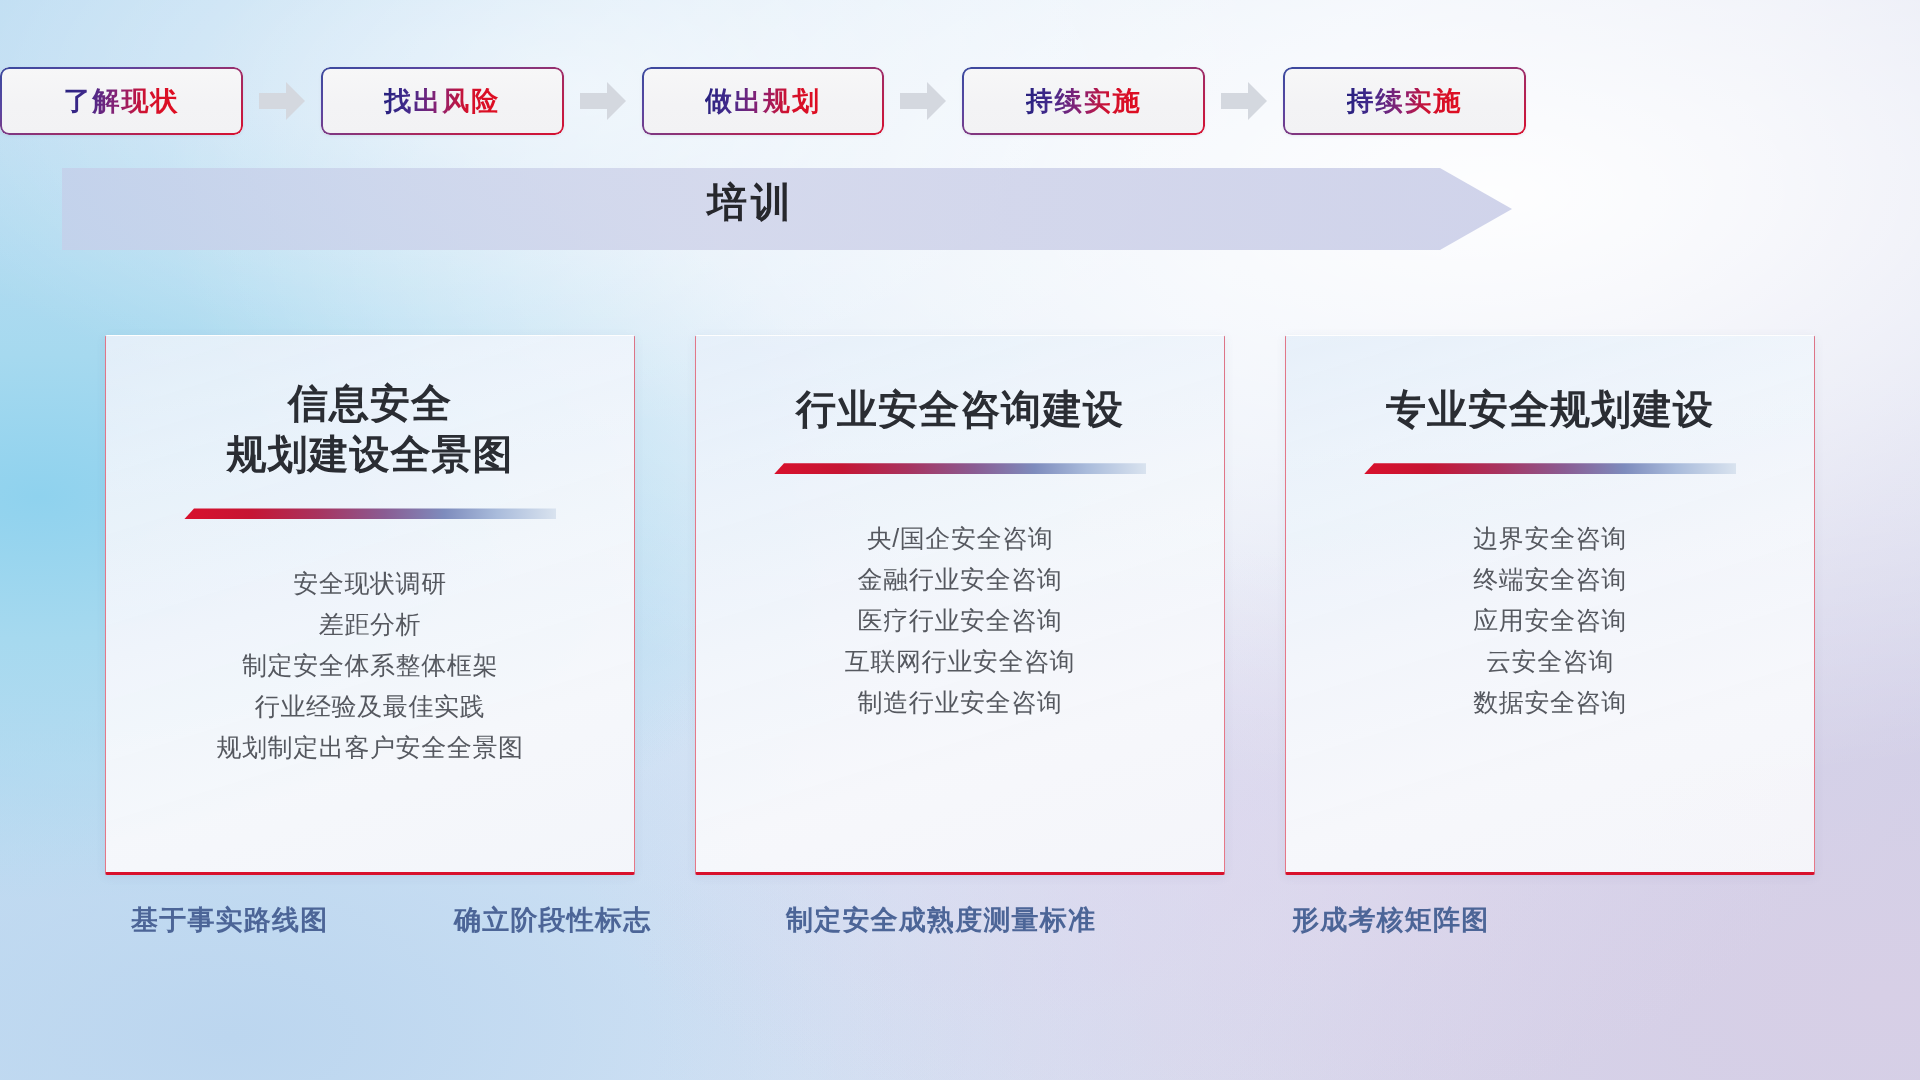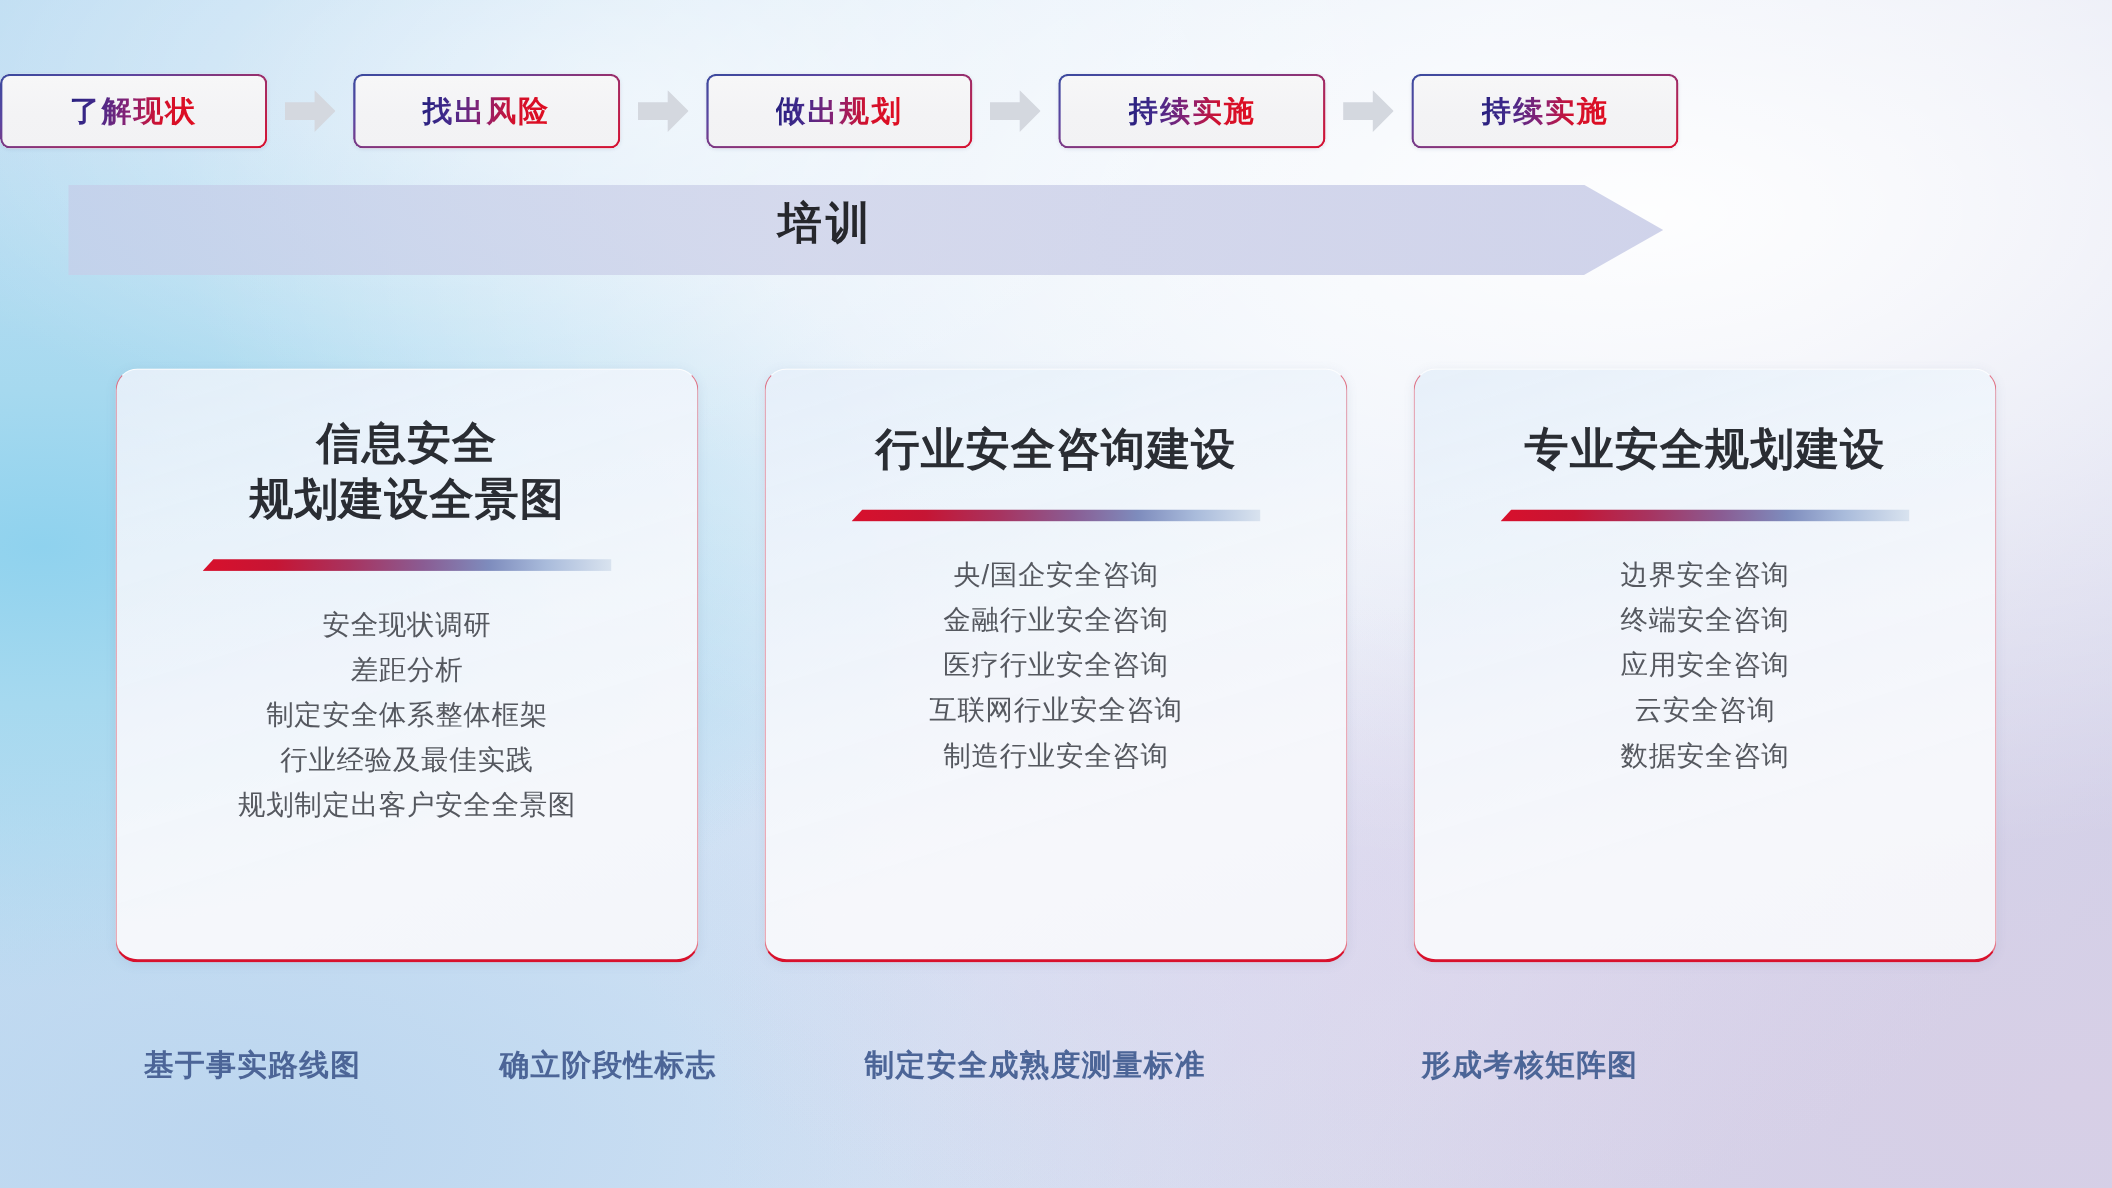--- a/index.html
+++ b/index.html
@@ -83,21 +83,21 @@
     font-size:40px; font-weight:bold; color:#26272c; letter-spacing:4px;
   }
 
   
   #cards{
     position:absolute; left:0; top:335px; width:1920px; height:455px;
     display:flex; justify-content:center; gap:60px; z-index:4;
   }
   .card{
     width:530px; height:540px;
-    border-radius:20px;
+    border-radius:2px;
     position:relative;
     background:linear-gradient(163deg,
         rgba(223,235,248,0.92) 0%,
         rgba(233,241,250,0.94) 22%,
         rgba(243,246,251,0.95) 48%,
         rgba(247,248,251,0.96) 74%,
         rgba(245,246,250,0.96) 100%);
     box-shadow:0 2px 10px rgba(90,110,150,0.10);
     border-bottom:3px solid #d8112c;
     border-left:1.5px solid rgba(216,17,44,0.55);
@@ -120,33 +120,33 @@
   }
   .card.two-line .card-title{ margin-top:42px; }
   .card-divider{
     width:372px; height:11px; margin-top:28px; position:relative; z-index:2;
     background:linear-gradient(90deg,
         #d8102c 0%, #c61534 18%, #a8335f 36%,
         #8a5c93 54%, #7e8cbd 70%, #a9bbdb 84%, #d9e3ef 100%);
     clip-path:polygon(10px 0, 372px 0, 372px 11px, 0 11px);
   }
   .card-list{
-    margin-top:29px; position:relative; z-index:2;
+    margin-top:44px; position:relative; z-index:2;
     display:flex; flex-direction:column; align-items:center; gap:0;
     width:100%;
   }
   .card-list li{
     list-style:none;
     font-size:25px; color:#55585f; line-height:41px;
     letter-spacing:0.6px; text-align:center;
   }
 
   
   #footnotes{
-    position:absolute; left:0; top:898px; width:1920px; height:60px; z-index:4;margin-top:48px;
+    position:absolute; left:0; top:898px; width:1920px; height:60px; z-index:4;
   }
   .footnote{
     position:absolute; top:0; height:44px;
     display:flex; align-items:center;
     font-size:27px; font-weight:bold; color:#4c6597; letter-spacing:1.2px;
     white-space:nowrap;
   }
   .fn0{ left:131px; }
   .fn1{ left:454px; }
   .fn2{ left:786px; }

